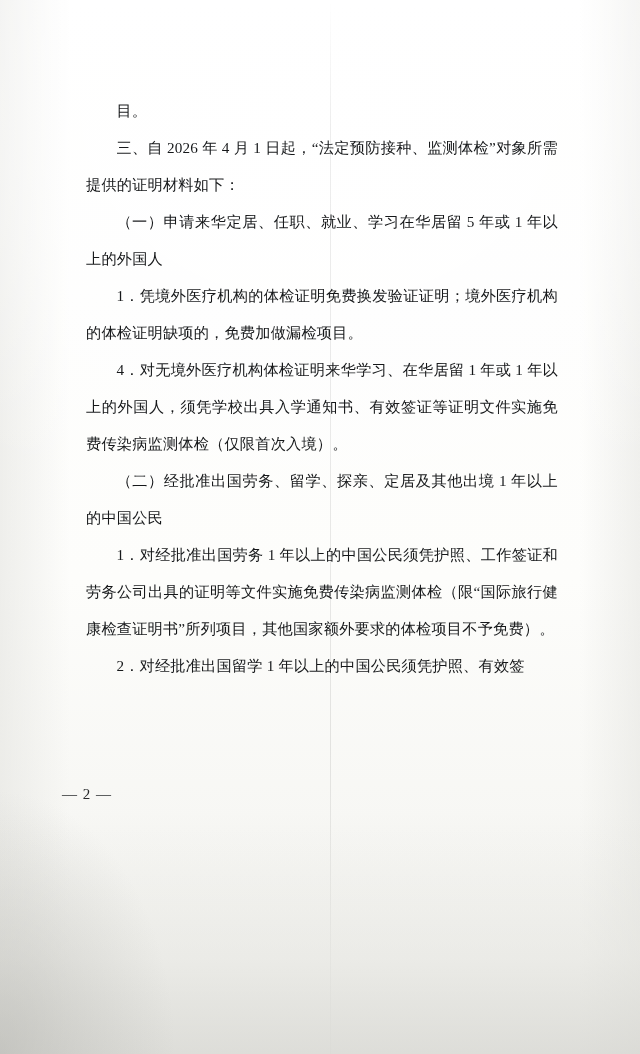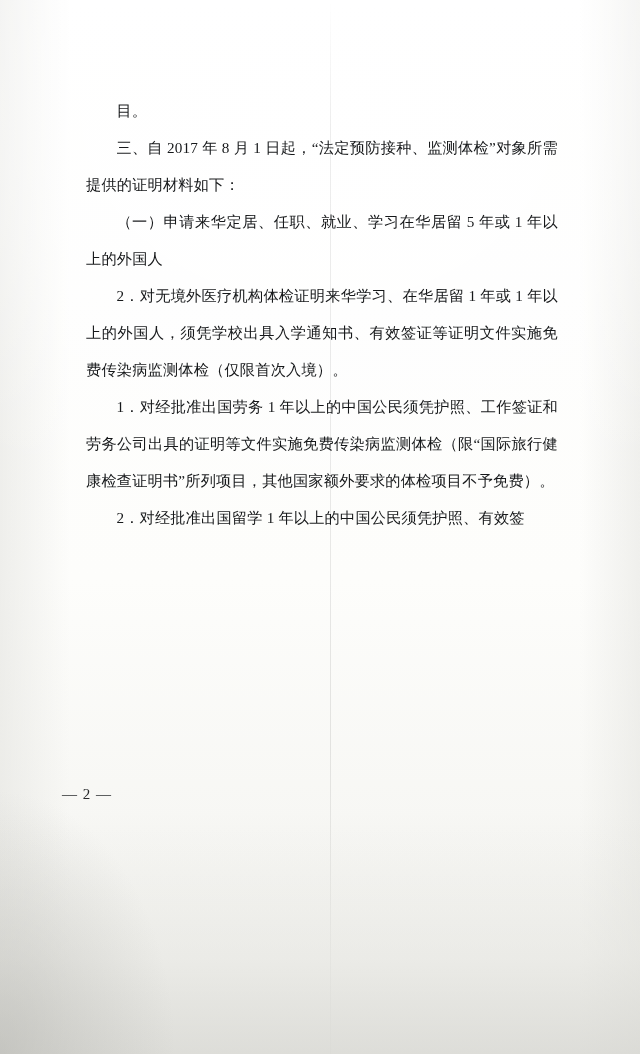--- a/index.html
+++ b/index.html
@@ -96,23 +96,25 @@
 </style>
 </head>
 <body>
 
 <div class="page-scan">
   <div class="paper-shade"></div>
   <div class="crease c1"></div>
 
   <div class="doc-body">
     <p class="para indent2">目。</p>
-    <p class="para indent2">三、自 2017 年 8 月 1 日起，“法定预防接种、监测体检”对象所需提供的证明材料如下：</p>
+    <p class="para indent2">三、自 2026 年 4 月 1 日起，“法定预防接种、监测体检”对象所需提供的证明材料如下：</p>
     <p class="para indent2">（一）申请来华定居、任职、就业、学习在华居留 5 年或 1 年以上的外国人</p>
-    <p class="para indent2">2．对无境外医疗机构体检证明来华学习、在华居留 1 年或 1 年以上的外国人，须凭学校出具入学通知书、有效签证等证明文件实施免费传染病监测体检（仅限首次入境）。</p>
+    <p class="para indent2">1．凭境外医疗机构的体检证明免费换发验证证明；境外医疗机构的体检证明缺项的，免费加做漏检项目。</p>
+    <p class="para indent2">4．对无境外医疗机构体检证明来华学习、在华居留 1 年或 1 年以上的外国人，须凭学校出具入学通知书、有效签证等证明文件实施免费传染病监测体检（仅限首次入境）。</p>
+    <p class="para indent2">（二）经批准出国劳务、留学、探亲、定居及其他出境 1 年以上的中国公民</p>
     <p class="para indent2">1．对经批准出国劳务 1 年以上的中国公民须凭护照、工作签证和劳务公司出具的证明等文件实施免费传染病监测体检（限“国际旅行健康检查证明书”所列项目，其他国家额外要求的体检项目不予免费）。</p>
     <p class="para indent2">2．对经批准出国留学 1 年以上的中国公民须凭护照、有效签</p>
   </div>
 
   <div class="page-number">— 2 —</div>
 
   <div class="bottom-shade"></div>
   <div class="corner-shadow"></div>
 </div>
 

